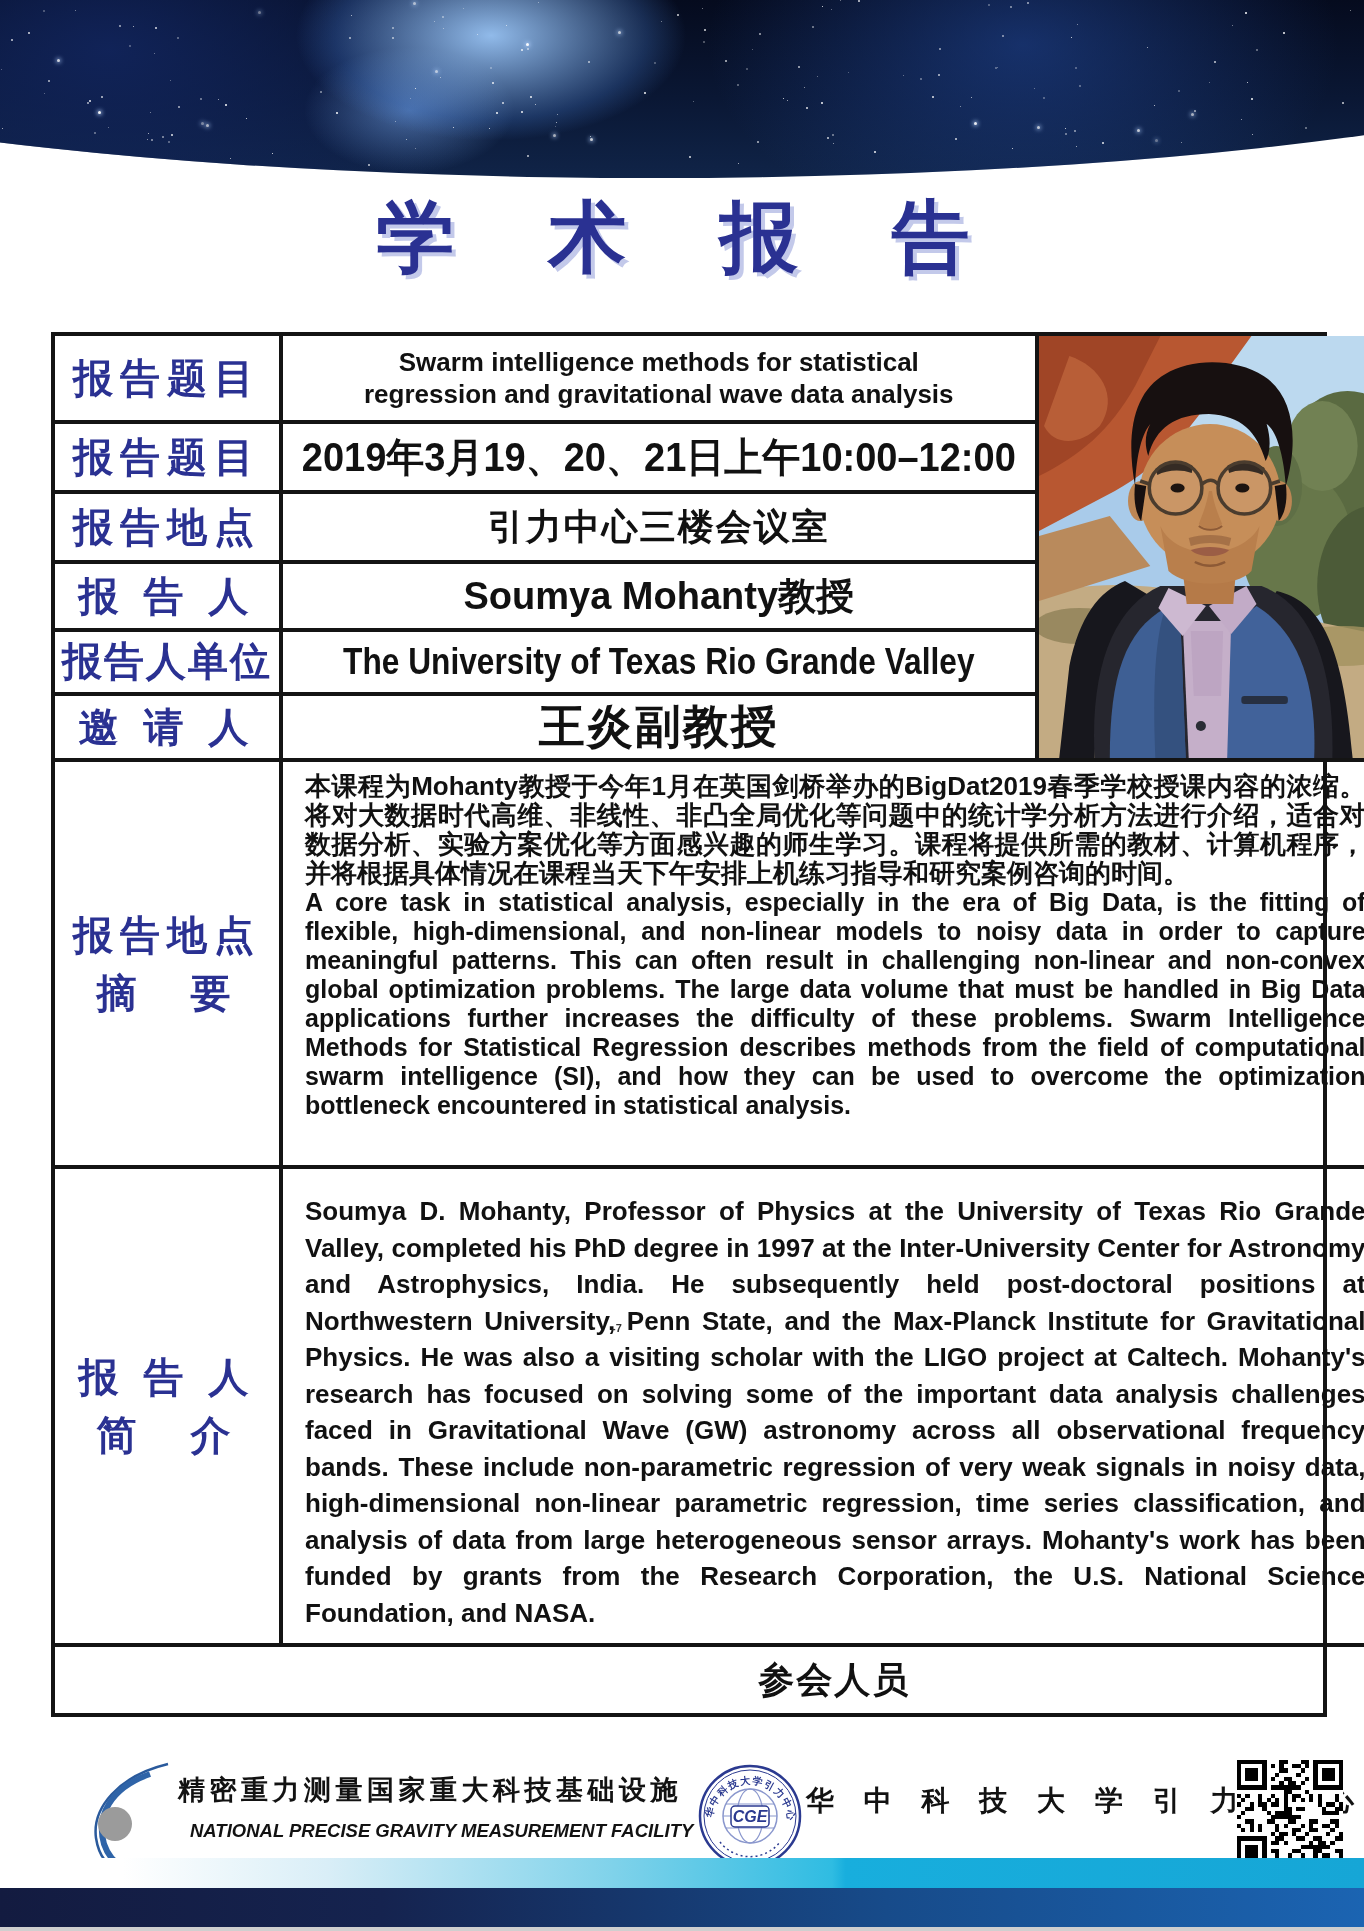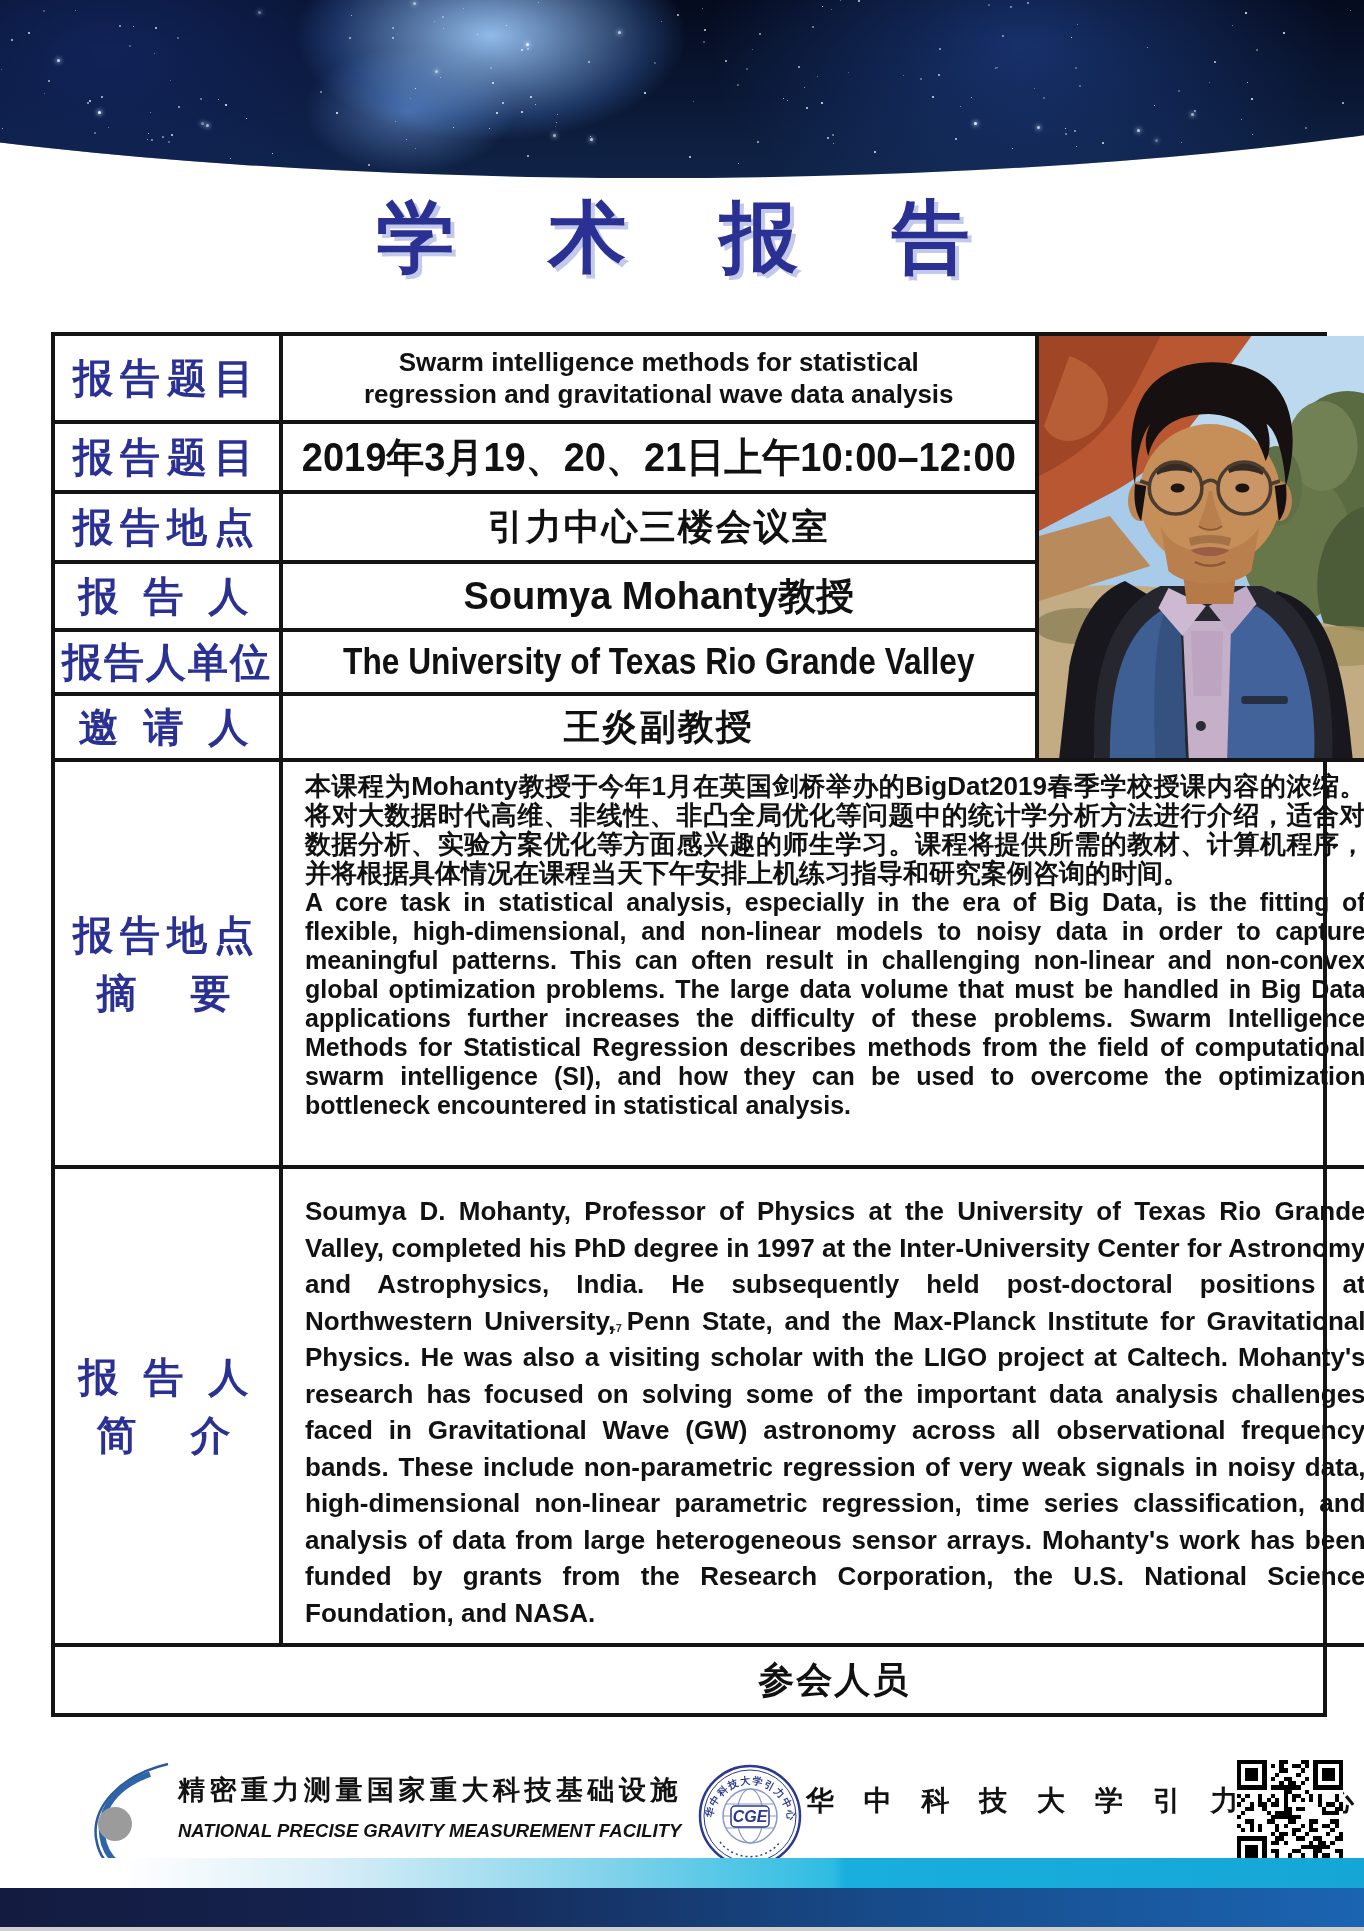--- a/index.html
+++ b/index.html
@@ -21,45 +21,45 @@
     box-sizing:border-box;text-shadow:4px 4px 0 #c3c9ea;}
   
   .table{position:absolute;left:51px;top:332px;width:1268px;border:4px solid #141414;
     display:grid;grid-template-columns:228px 1fr 347px;
     grid-template-rows:88px 70px 70px 68px 64px 66px 407px 478px 66px;background:#fff;}
   .cell{border-right:4px solid #141414;border-bottom:4px solid #141414;
     display:flex;align-items:center;justify-content:center;box-sizing:border-box;}
   .no-r{border-right:none}.no-b{border-bottom:none}
   .lbl{color:#2a3192;font-weight:bold;font-size:40px;letter-spacing:7px;text-align:center;
     font-family:"Liberation Sans",sans-serif;line-height:1.45;}
-  .lbl5{letter-spacing:2px;}
+  .lbl5{letter-spacing:2px;font-family:Liberation Serif, serif;}
   .val{font-weight:bold;color:#111;text-align:center;}
   .v-title{font-size:26px;line-height:1.25;width:660px;}
   .v-time{font-size:40px;}
   .v-place{font-size:36px;letter-spacing:2px;}
   .v-speaker{font-size:38px;}
   .v-affil{font-size:36px;}
-  .v-invite{font-size:36px;letter-spacing:2px;}
+  .v-invite{font-size:46px;letter-spacing:2px;}
   .v-part{font-size:36px;letter-spacing:2px;}
   .cond{display:inline-block;transform:scaleX(.95);transform-origin:50% 50%;white-space:nowrap;}
   .cond2{display:inline-block;transform:scaleX(.88);transform-origin:50% 50%;white-space:nowrap;}
   .bigcell{flex-direction:column;align-items:stretch;justify-content:flex-start;
     padding:10px 20px 8px 22px;font-weight:bold;}
   .abs-cn{font-size:26px;line-height:29px;text-align:justify;color:#111;}
   .abs-en{font-size:25px;line-height:29px;text-align:justify;color:#111;}
   .bio-en{font-size:26px;line-height:36.5px;text-align:justify;color:#111;padding-top:14px;}
   .artifact{position:absolute;left:612px;top:1322px;font-size:11px;font-weight:bold;color:#333;}
   
   .photocell{padding:0;overflow:hidden;background:#a9cbea;}
   .photocell svg{display:block;width:100%;height:100%;}
   
   .f-logo{position:absolute;left:88px;top:1758px;width:86px;height:118px;}
   .f-fac{position:absolute;left:178px;top:1772px;width:500px;}
   .f-fac-cn{font-size:27px;font-weight:bold;letter-spacing:4.5px;color:#121212;white-space:nowrap;}
-  .f-fac-en{font-size:18.5px;font-style:italic;font-weight:bold;color:#121212;margin-top:12px;white-space:nowrap;}
+  .f-fac-en{font-size:18.5px;font-style:italic;font-weight:bold;color:#121212;margin-top:12px;white-space:nowrap;margin-left:12px;}
   .f-seal{position:absolute;left:698px;top:1764px;width:104px;height:104px;}
   .f-center{position:absolute;left:806px;top:1782px;width:440px;}
   .f-center-cn{font-size:28px;font-weight:bold;letter-spacing:11px;color:#121212;white-space:nowrap;}
   .f-center-en{font-size:25px;font-weight:bold;color:#121212;margin-top:6px;white-space:nowrap;}
   .f-qr{position:absolute;left:1237px;top:1760px;width:106px;height:106px;}
   
   .band-cyan{position:absolute;left:0;top:1858px;width:1364px;height:30px;
     background:linear-gradient(90deg,#ffffff 0%,#ffffff 9%,#d9eef7 24%,#7fd2ea 45%,#2fbce2 61%,#18aedd 62%,#16a6d6 100%);}
   .band-navy{position:absolute;left:0;top:1888px;width:1364px;height:39px;
     background:linear-gradient(90deg,#131b40 0%,#15234f 28%,#174b8a 65%,#1b64b2 100%);}

